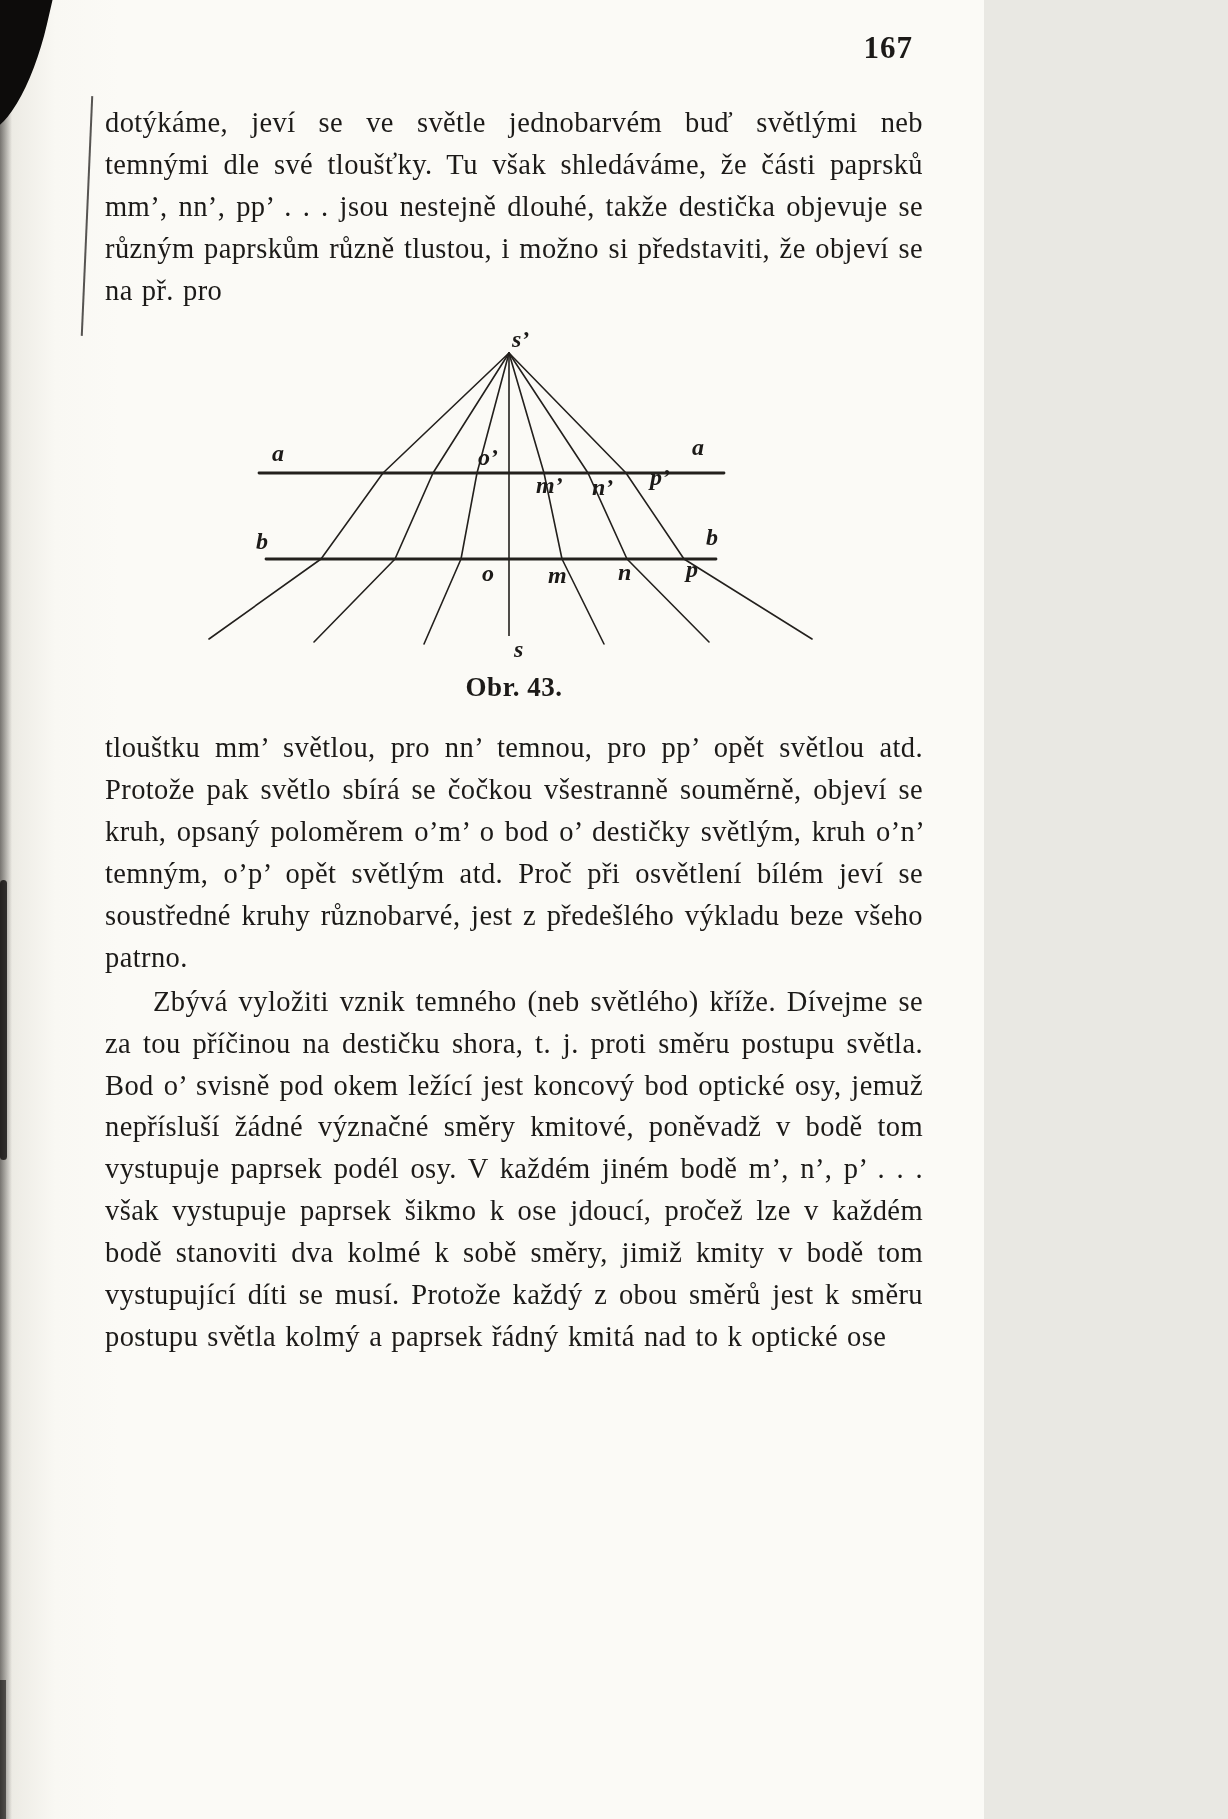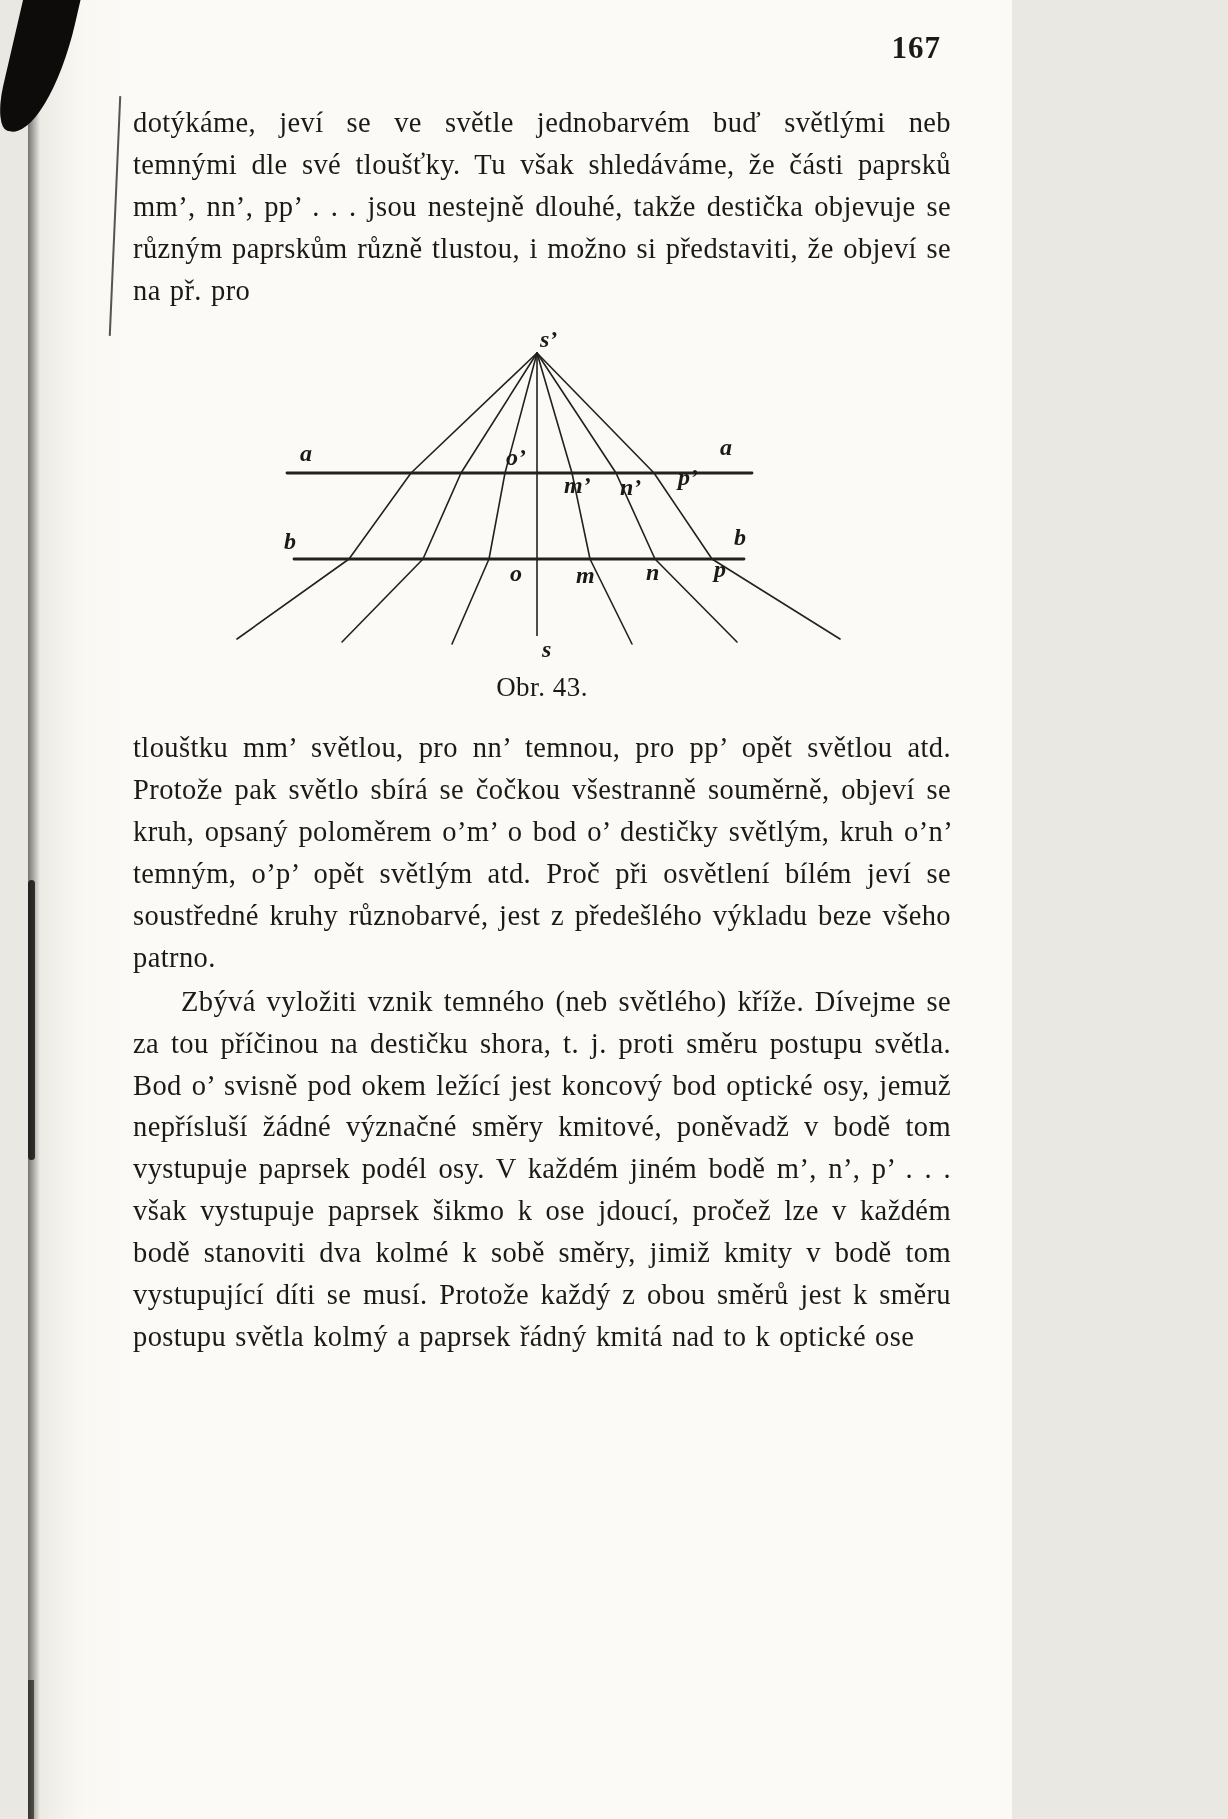--- a/index.html
+++ b/index.html
@@ -7,21 +7,20 @@
   body {
     font-family:"Liberation Serif","DejaVu Serif",serif;
     color:#1c1a18;
     background:#e9e8e3;
     overflow:hidden;
   }
   .page {
     position:relative;
     width:984px; height:1819px;
     background:linear-gradient(90deg,#e9e7e0 0px,#f9f8f3 55px,#fbfaf6 120px,#fbfaf6 1120px,#f2f1ea 1228px);
-    margin-left:28px;
   }
   
   .edge-shadow {
     position:absolute; left:0; top:0; width:12px; height:100%;
     background:linear-gradient(to right, rgba(25,22,20,0.55), rgba(25,22,20,0));
   }
   .corner-blob {
     position:absolute; left:-16px; top:-34px; width:56px; height:170px;
     background:#0d0c0b; transform:rotate(13deg);
     border-radius:0 0 70% 25%;
@@ -51,21 +50,21 @@
     text-align:justify; letter-spacing:0.4px; word-spacing:1.6px;
   }
   p.para + p.para { margin-top:2px; }
   .para.indent { text-indent:48px; }
   .first-para { margin-top:36px; }
   .it { }
   
   .figure { margin-top:20px; text-align:center; }
   .figure svg { display:inline-block; }
   .fig-caption {
-    font-size:27px; font-weight:400; letter-spacing:0.5px; margin-top:2px;
+    font-size:27px; font-weight:700; letter-spacing:0.5px; margin-top:2px;
   }
   svg text {
     font-family:"Liberation Serif","DejaVu Serif",serif;
     font-style:italic; font-weight:700; font-size:24px; fill:#1c1a18;
   }
   svg .ray { fill:none; stroke:#23201d; stroke-width:1.6; stroke-linejoin:round; stroke-linecap:round; }
   svg .plate { stroke:#23201d; stroke-width:2.8; stroke-linecap:round; }
   svg .axis { stroke:#23201d; stroke-width:1.6; }
 </style>
 </head>

